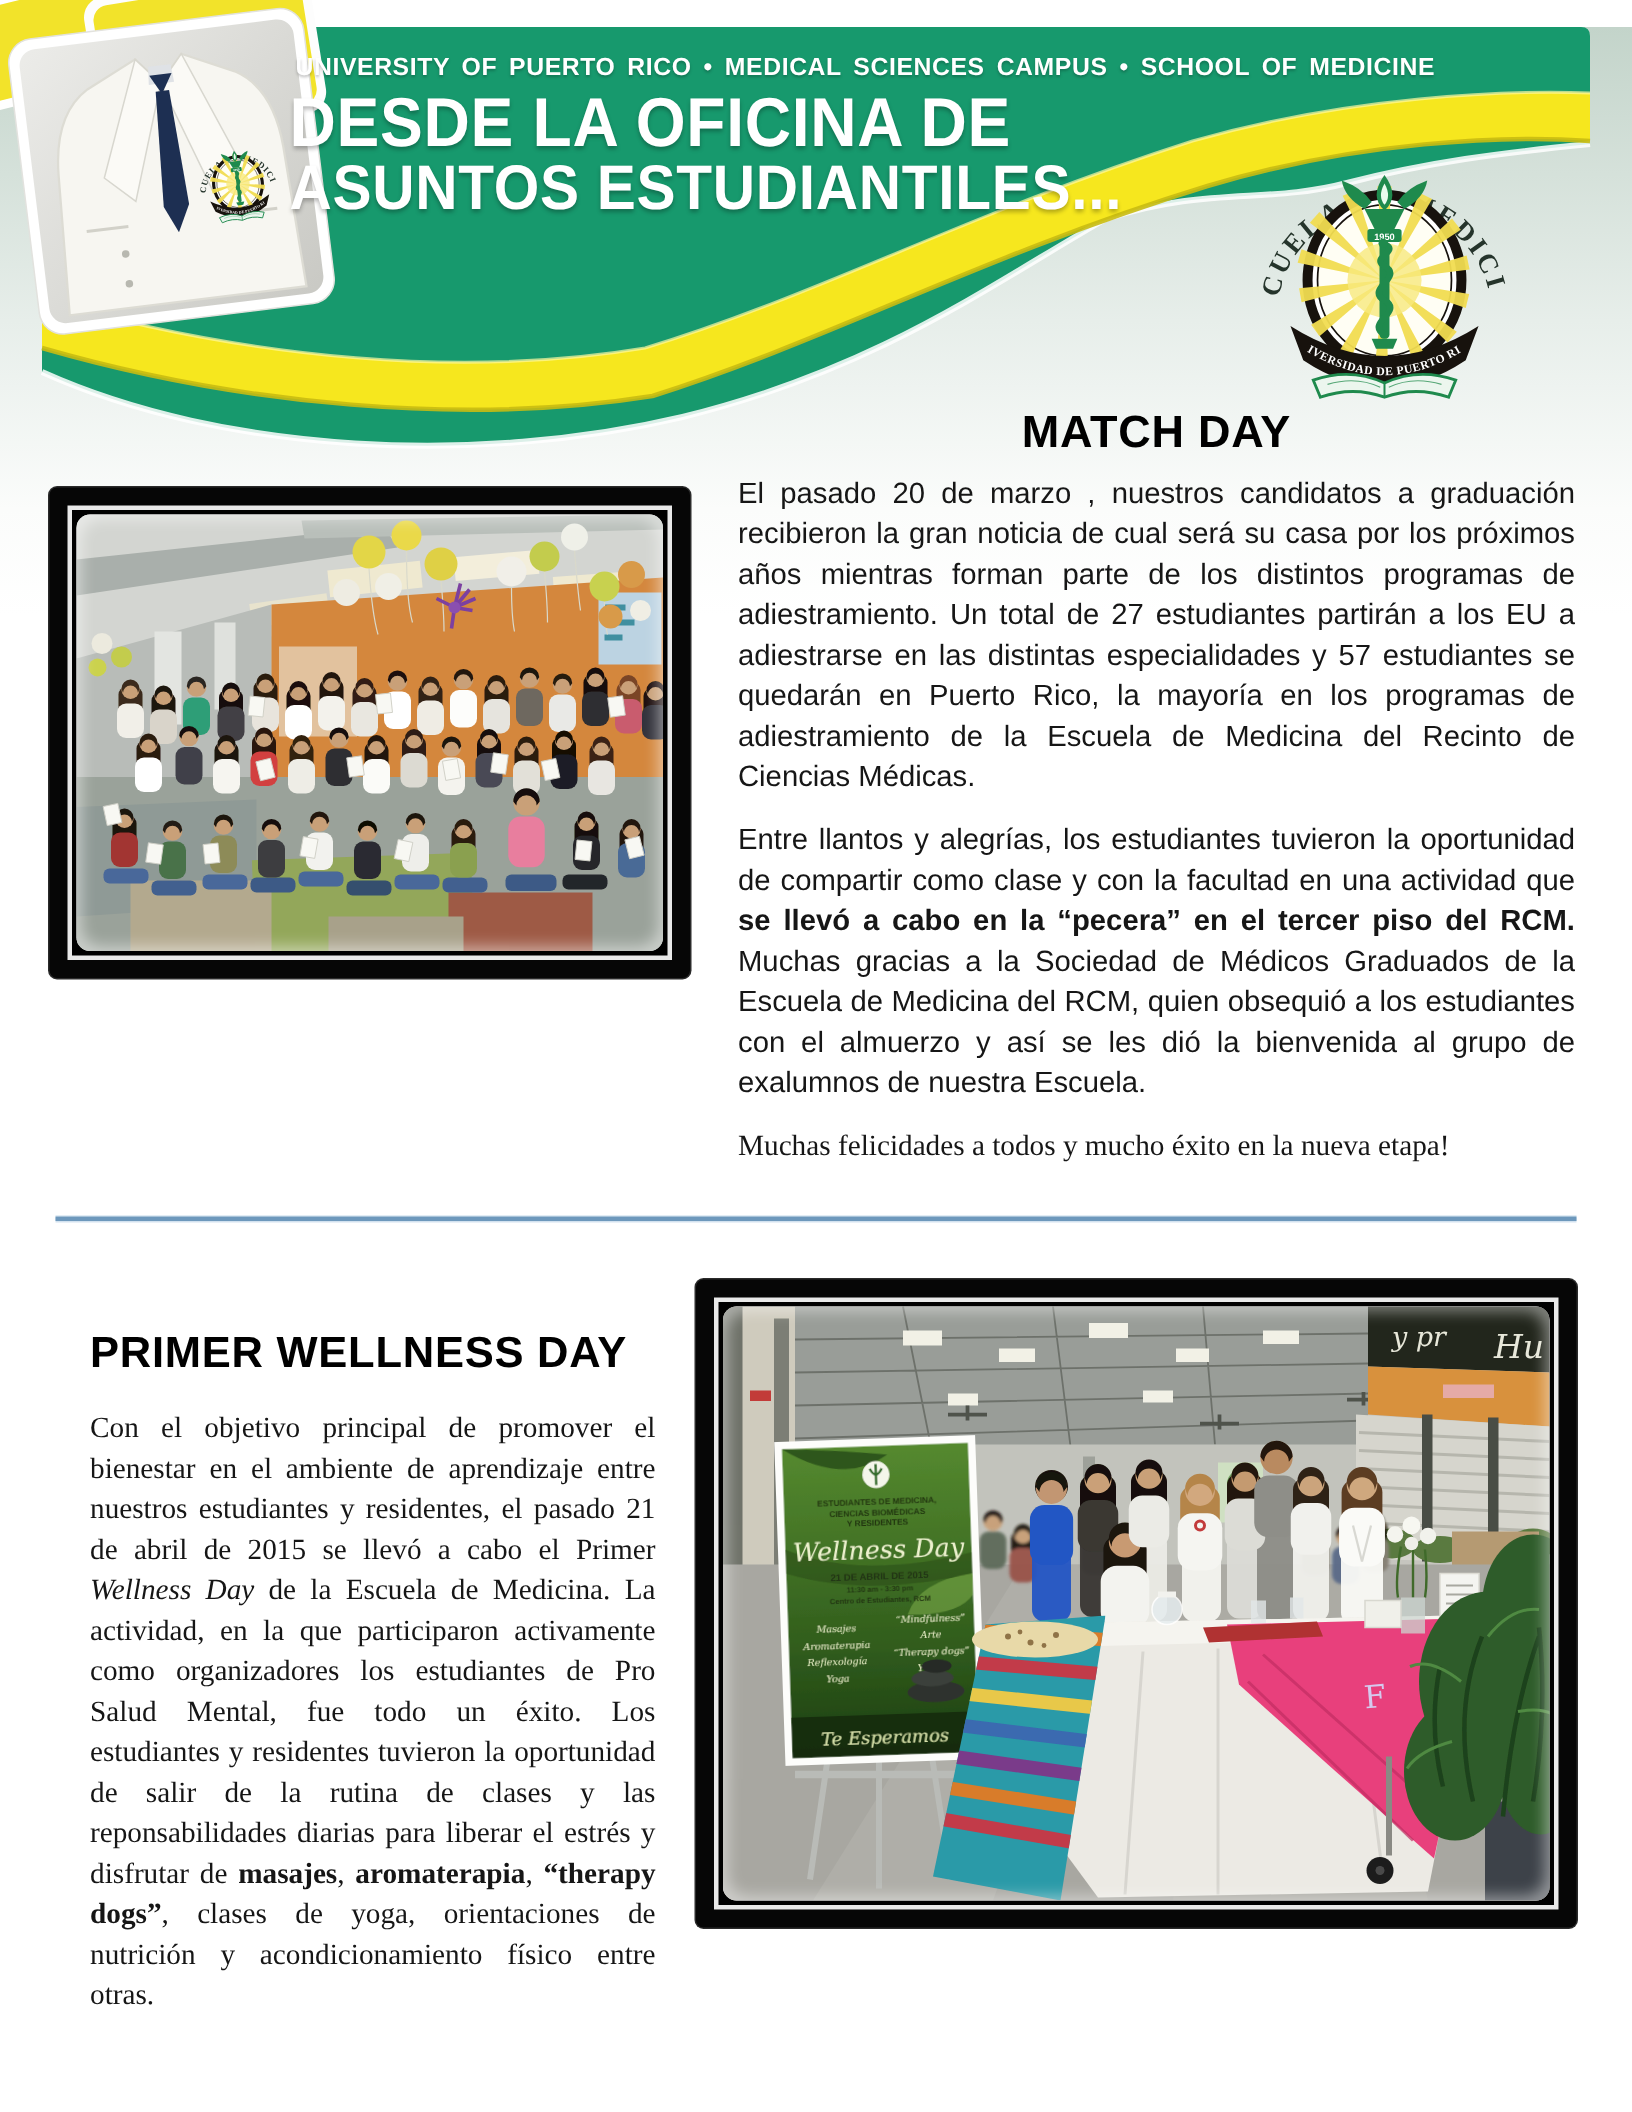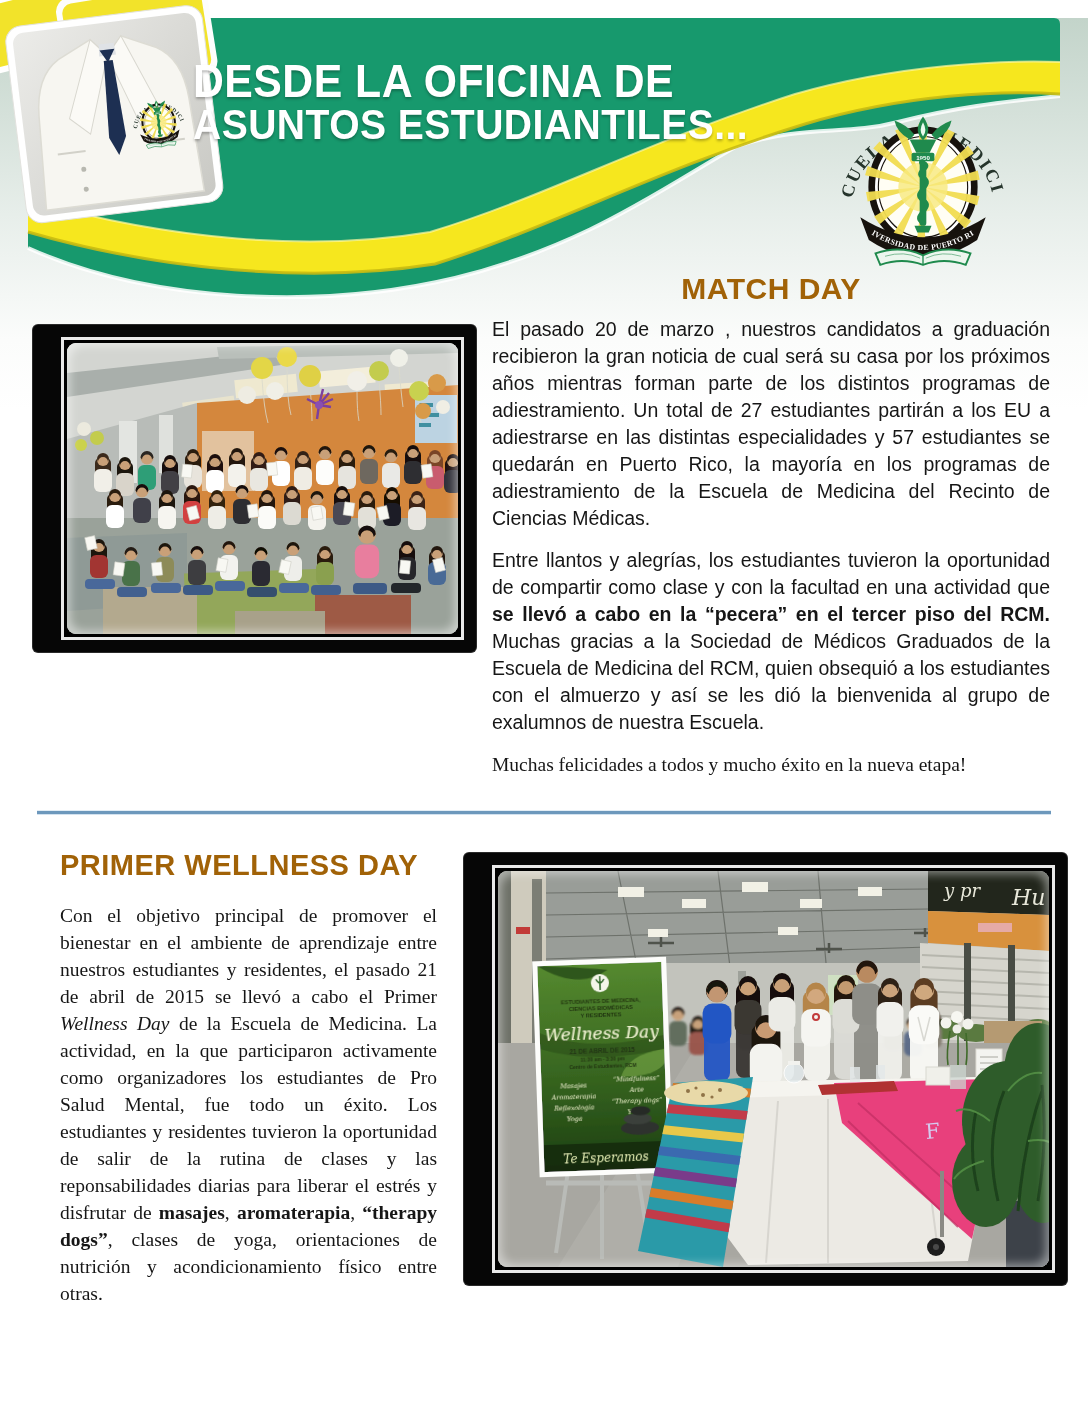--- a/index.html
+++ b/index.html
@@ -11,26 +11,26 @@
   .hdr-strip{position:absolute;left:197px;top:36px;color:#fff;font-size:16.5px;font-weight:bold;
              letter-spacing:.4px;word-spacing:3px;text-shadow:0 1px 2px rgba(0,0,0,.25);}
   .hdr-t1{position:absolute;left:193px;top:54px;color:#fff;font-size:46px;font-weight:800;
           letter-spacing:.5px;transform:scaleX(.93);transform-origin:left top;
           text-shadow:0 2px 3px rgba(0,0,0,.28);white-space:nowrap;}
   .hdr-t2{position:absolute;left:193px;top:101px;color:#fff;font-size:42px;font-weight:800;
           letter-spacing:.5px;transform:scaleX(.93);transform-origin:left top;
           text-shadow:0 2px 3px rgba(0,0,0,.28);white-space:nowrap;}
   
   .col{position:absolute;}
-  h2.sec{margin:0;font-size:30px;font-weight:bold;letter-spacing:.5px;color:#a16207;}
+  h2.sec{margin:0;font-size:30px;font-weight:bold;letter-spacing:.5px;color:#000000;}
   .match-title{text-align:center;margin-bottom:22px;}
   p.body{margin:10px 0 15px 0;font-size:19.5px;line-height:27px;text-align:justify;color:#161616;}
   p.body:last-child{margin-bottom:0;font-family:Liberation Serif, serif;}
   
-  .ph-frame{position:absolute;background:#060606;border-radius:5px;box-shadow:0 0 0 1px #2a2a2a;padding-left:16px;}
+  .ph-frame{position:absolute;background:#060606;border-radius:5px;box-shadow:0 0 0 1px #2a2a2a;}
   .ph-inner{margin:12px;border:3px solid #e9e9e9;background:#000;padding:3px;}
   .ph-inner svg{border-radius:9px;background:#fff;}
   
   .divider{position:absolute;height:3px;background:#6d98bc;
            box-shadow:0 -1px 0 #e2edf5,0 1px 0 #d3e2ef;}
 </style>
 </head>
 <body>
 
 <div class="page">
@@ -141,20 +141,21 @@
           <use href="#sealSym"></use>
         </g>
       </g>
     </g>
 
     <g transform="translate(828,90) scale(0.95)">
       <use href="#sealSym"></use>
     </g>
   </svg>
 
+  <div class="hdr-strip">UNIVERSITY OF PUERTO RICO • MEDICAL SCIENCES CAMPUS • SCHOOL OF MEDICINE</div>
   <div class="hdr-t1">DESDE LA OFICINA DE</div>
   <div class="hdr-t2">ASUNTOS ESTUDIANTILES...</div>
 
   <div class="ph-frame" style="left:33px;top:325px;width:427px;height:327px;">
     <div class="ph-inner">
       <svg width="391" height="291" viewBox="0 0 391 291">
         <defs>
           <filter id="soft1" x="-5%" y="-5%" width="110%" height="110%">
               <feGaussianBlur stdDeviation=".45"></feGaussianBlur>
             </filter>
@@ -310,21 +311,21 @@
 
   <div class="col" style="left:492px;top:272px;width:558px;">
     <h2 class="sec match-title">MATCH DAY</h2>
     <p class="body"><span>El pasado 20 de marzo , nuestros candidatos a graduación recibieron la gran noticia de cual será su casa por los próximos años mientras forman parte de los distintos programas de adiestramiento. Un total de 27 estudiantes partirán a los EU a adiestrarse en las distintas especialidades y 57 estudiantes se quedarán en Puerto Rico, la mayoría en los programas de adiestramiento de la Escuela de Medicina del Recinto de Ciencias Médicas.</span></p>
     <p class="body"><span>Entre llantos y alegrías, los estudiantes tuvieron la oportunidad de compartir como clase y con la facultad en una actividad que </span><span style="font-weight: bold;">se llevó a cabo en la “pecera” en el tercer piso del RCM.</span><span> Muchas gracias a la Sociedad de Médicos Graduados de la Escuela de Medicina del RCM, quien obsequió a los estudiantes con el almuerzo y así se les dió la bienvenida al grupo de exalumnos de nuestra Escuela.</span></p>
     <p class="body"><span>Muchas felicidades a todos y mucho éxito en la nueva etapa!</span></p>
   </div>
 
   <div class="divider" style="left:37px;top:811px;width:1014px;"></div>
 
-  <div class="col" style="left:60px;top:849px;width:377px;">
+  <div class="col" style="left:60px;top:886px;width:377px;">
     <h2 class="sec" style="font-size:29px;">PRIMER WELLNESS DAY</h2>
     <p class="body" style="margin-top:20px;"><span>Con el objetivo principal de promover el bienestar en el ambiente de aprendizaje entre nuestros estudiantes y residentes, el pasado 21 de abril de 2015 se llevó a cabo el Primer </span><span style="font-style: italic;">Wellness Day</span><span> de la Escuela de Medicina. La actividad, en la que participaron activamente como organizadores los estudiantes de Pro Salud Mental, fue todo un éxito. Los estudiantes y residentes tuvieron la oportunidad de salir de la rutina de clases y las reponsabilidades diarias para liberar el estrés y disfrutar de </span><span style="font-weight: bold;">masajes</span><span>, </span><span style="font-weight: bold;">aromaterapia</span><span>, </span><span style="font-weight: bold;">“therapy dogs”</span><span>, clases de yoga, orientaciones de nutrición y acondicionamiento físico entre otras.</span></p>
   </div>
 
   <div class="ph-frame" style="left:464px;top:853px;width:587px;height:432px;">
     <div class="ph-inner">
       <svg width="551" height="396" viewBox="0 0 551 396">
         <defs>
           <filter id="soft2" x="-5%" y="-5%" width="110%" height="110%">
               <feGaussianBlur stdDeviation=".45"></feGaussianBlur>

